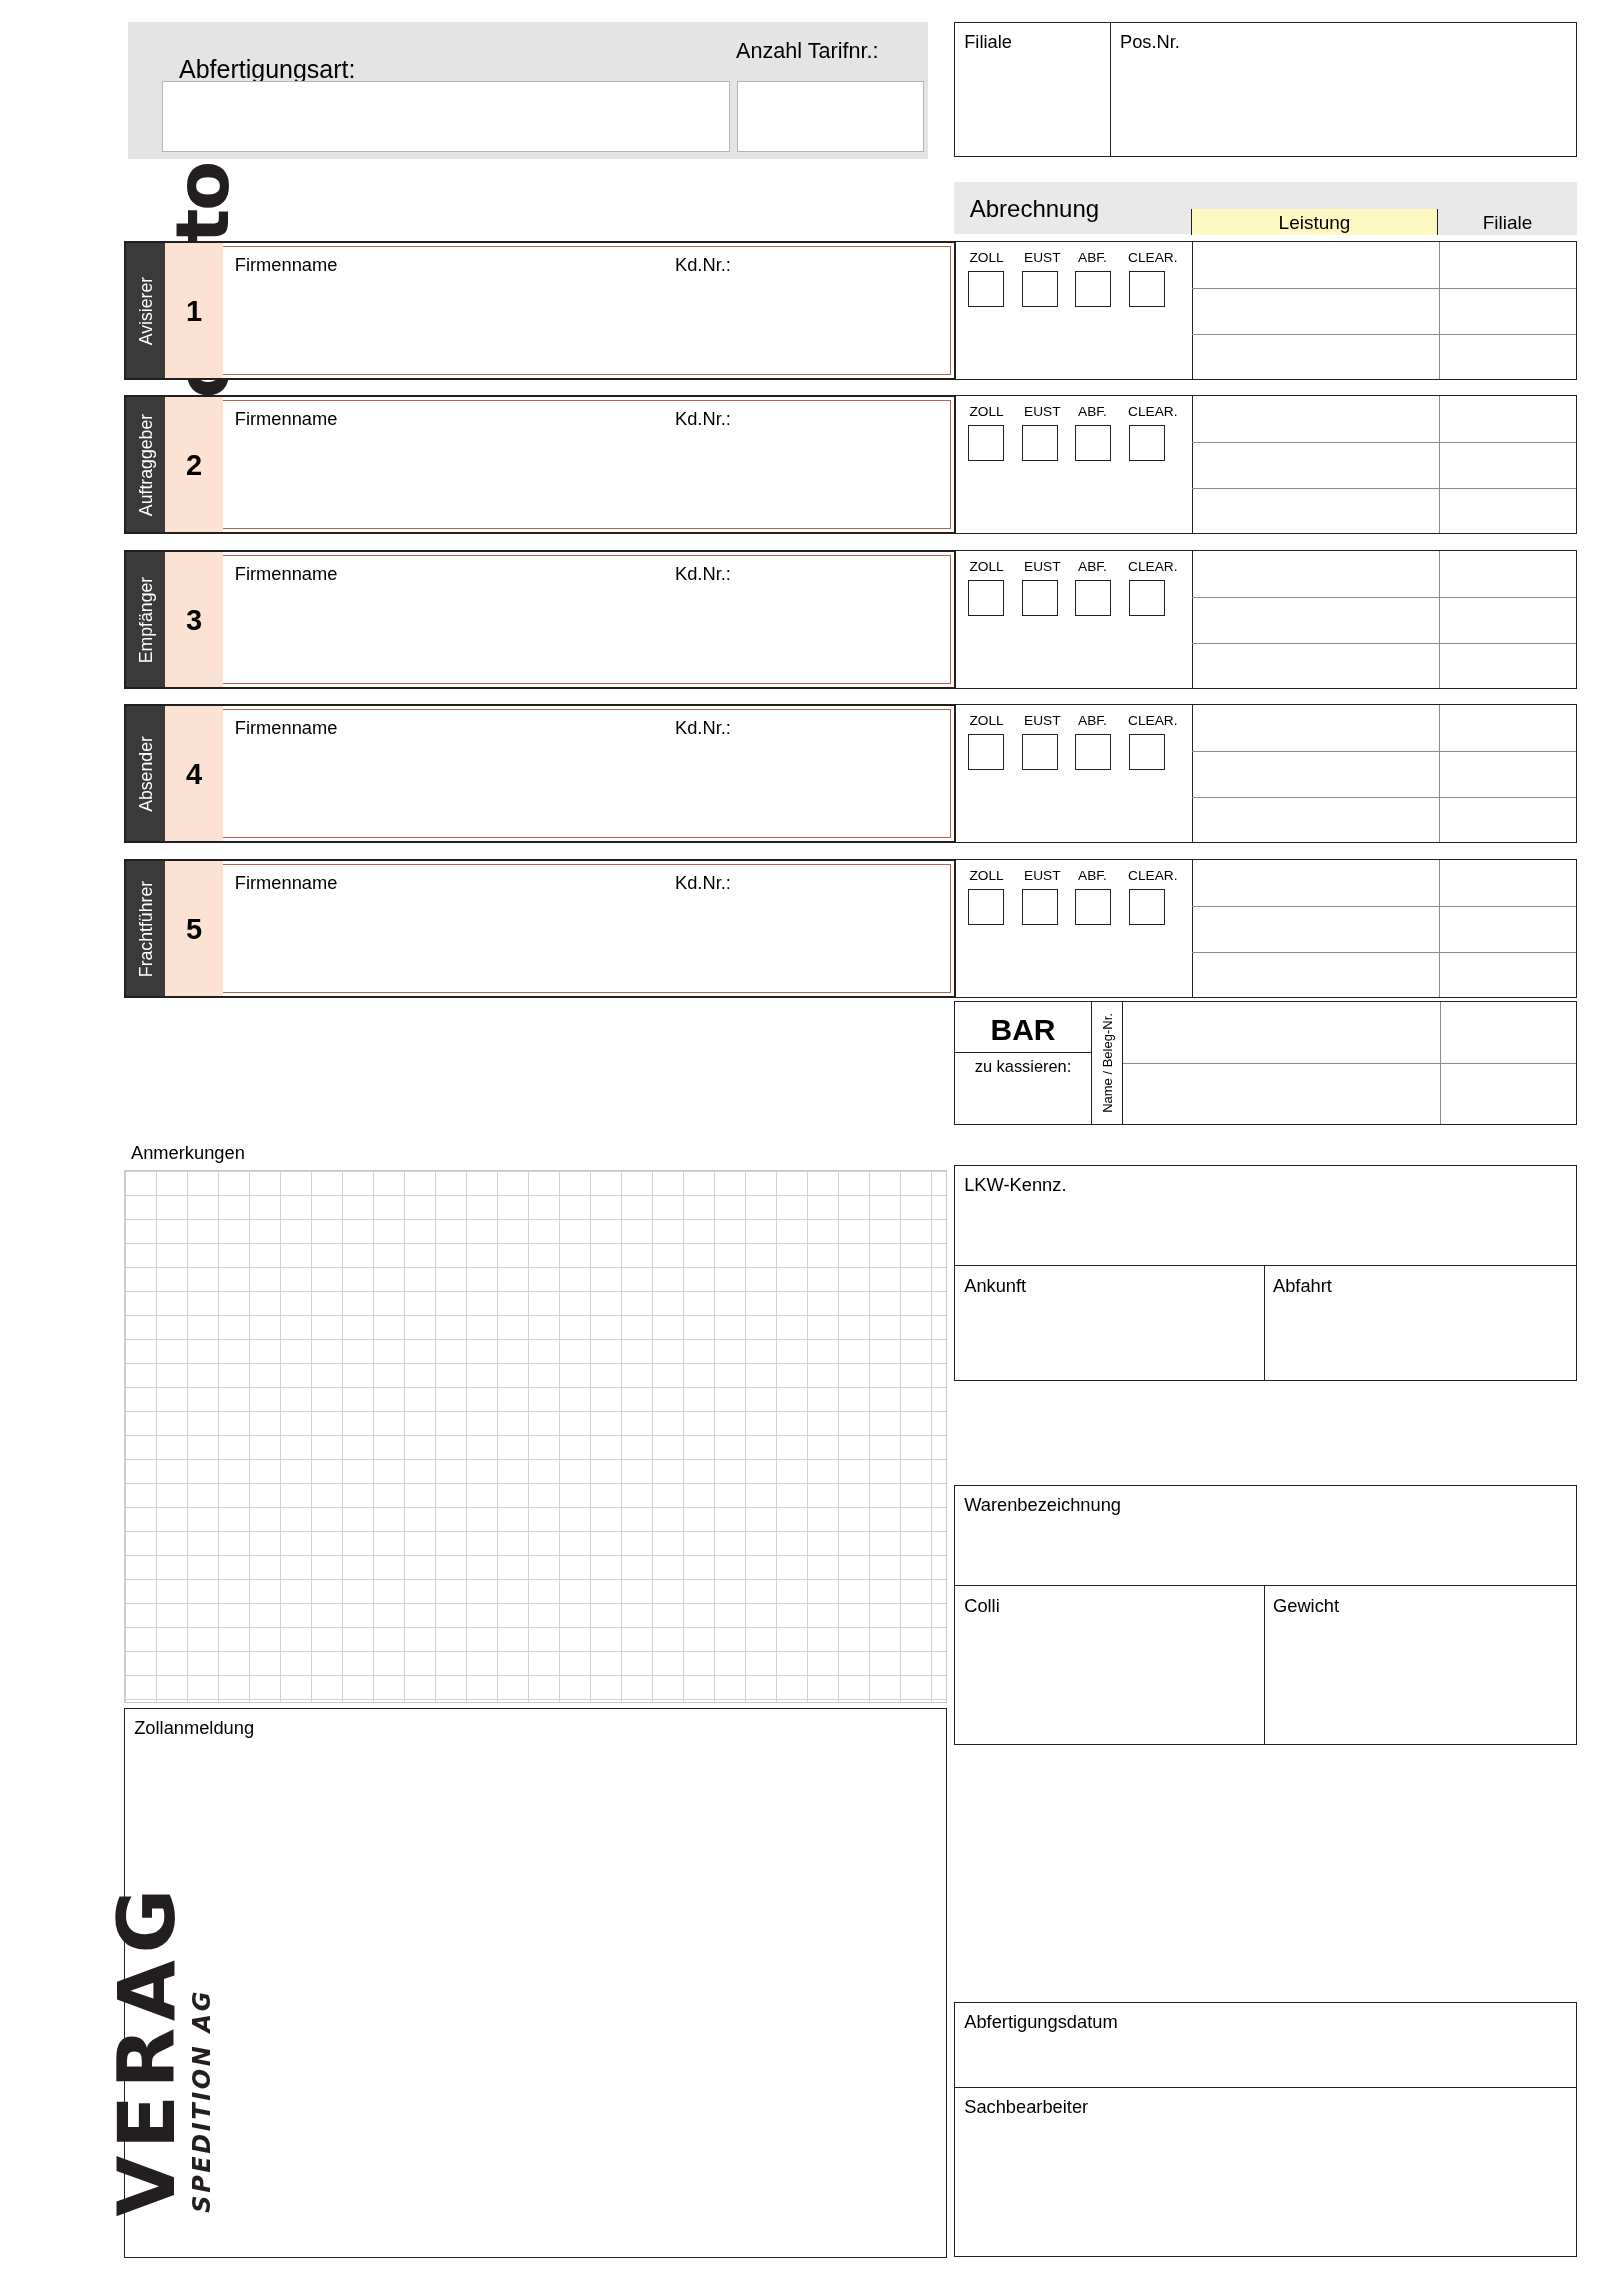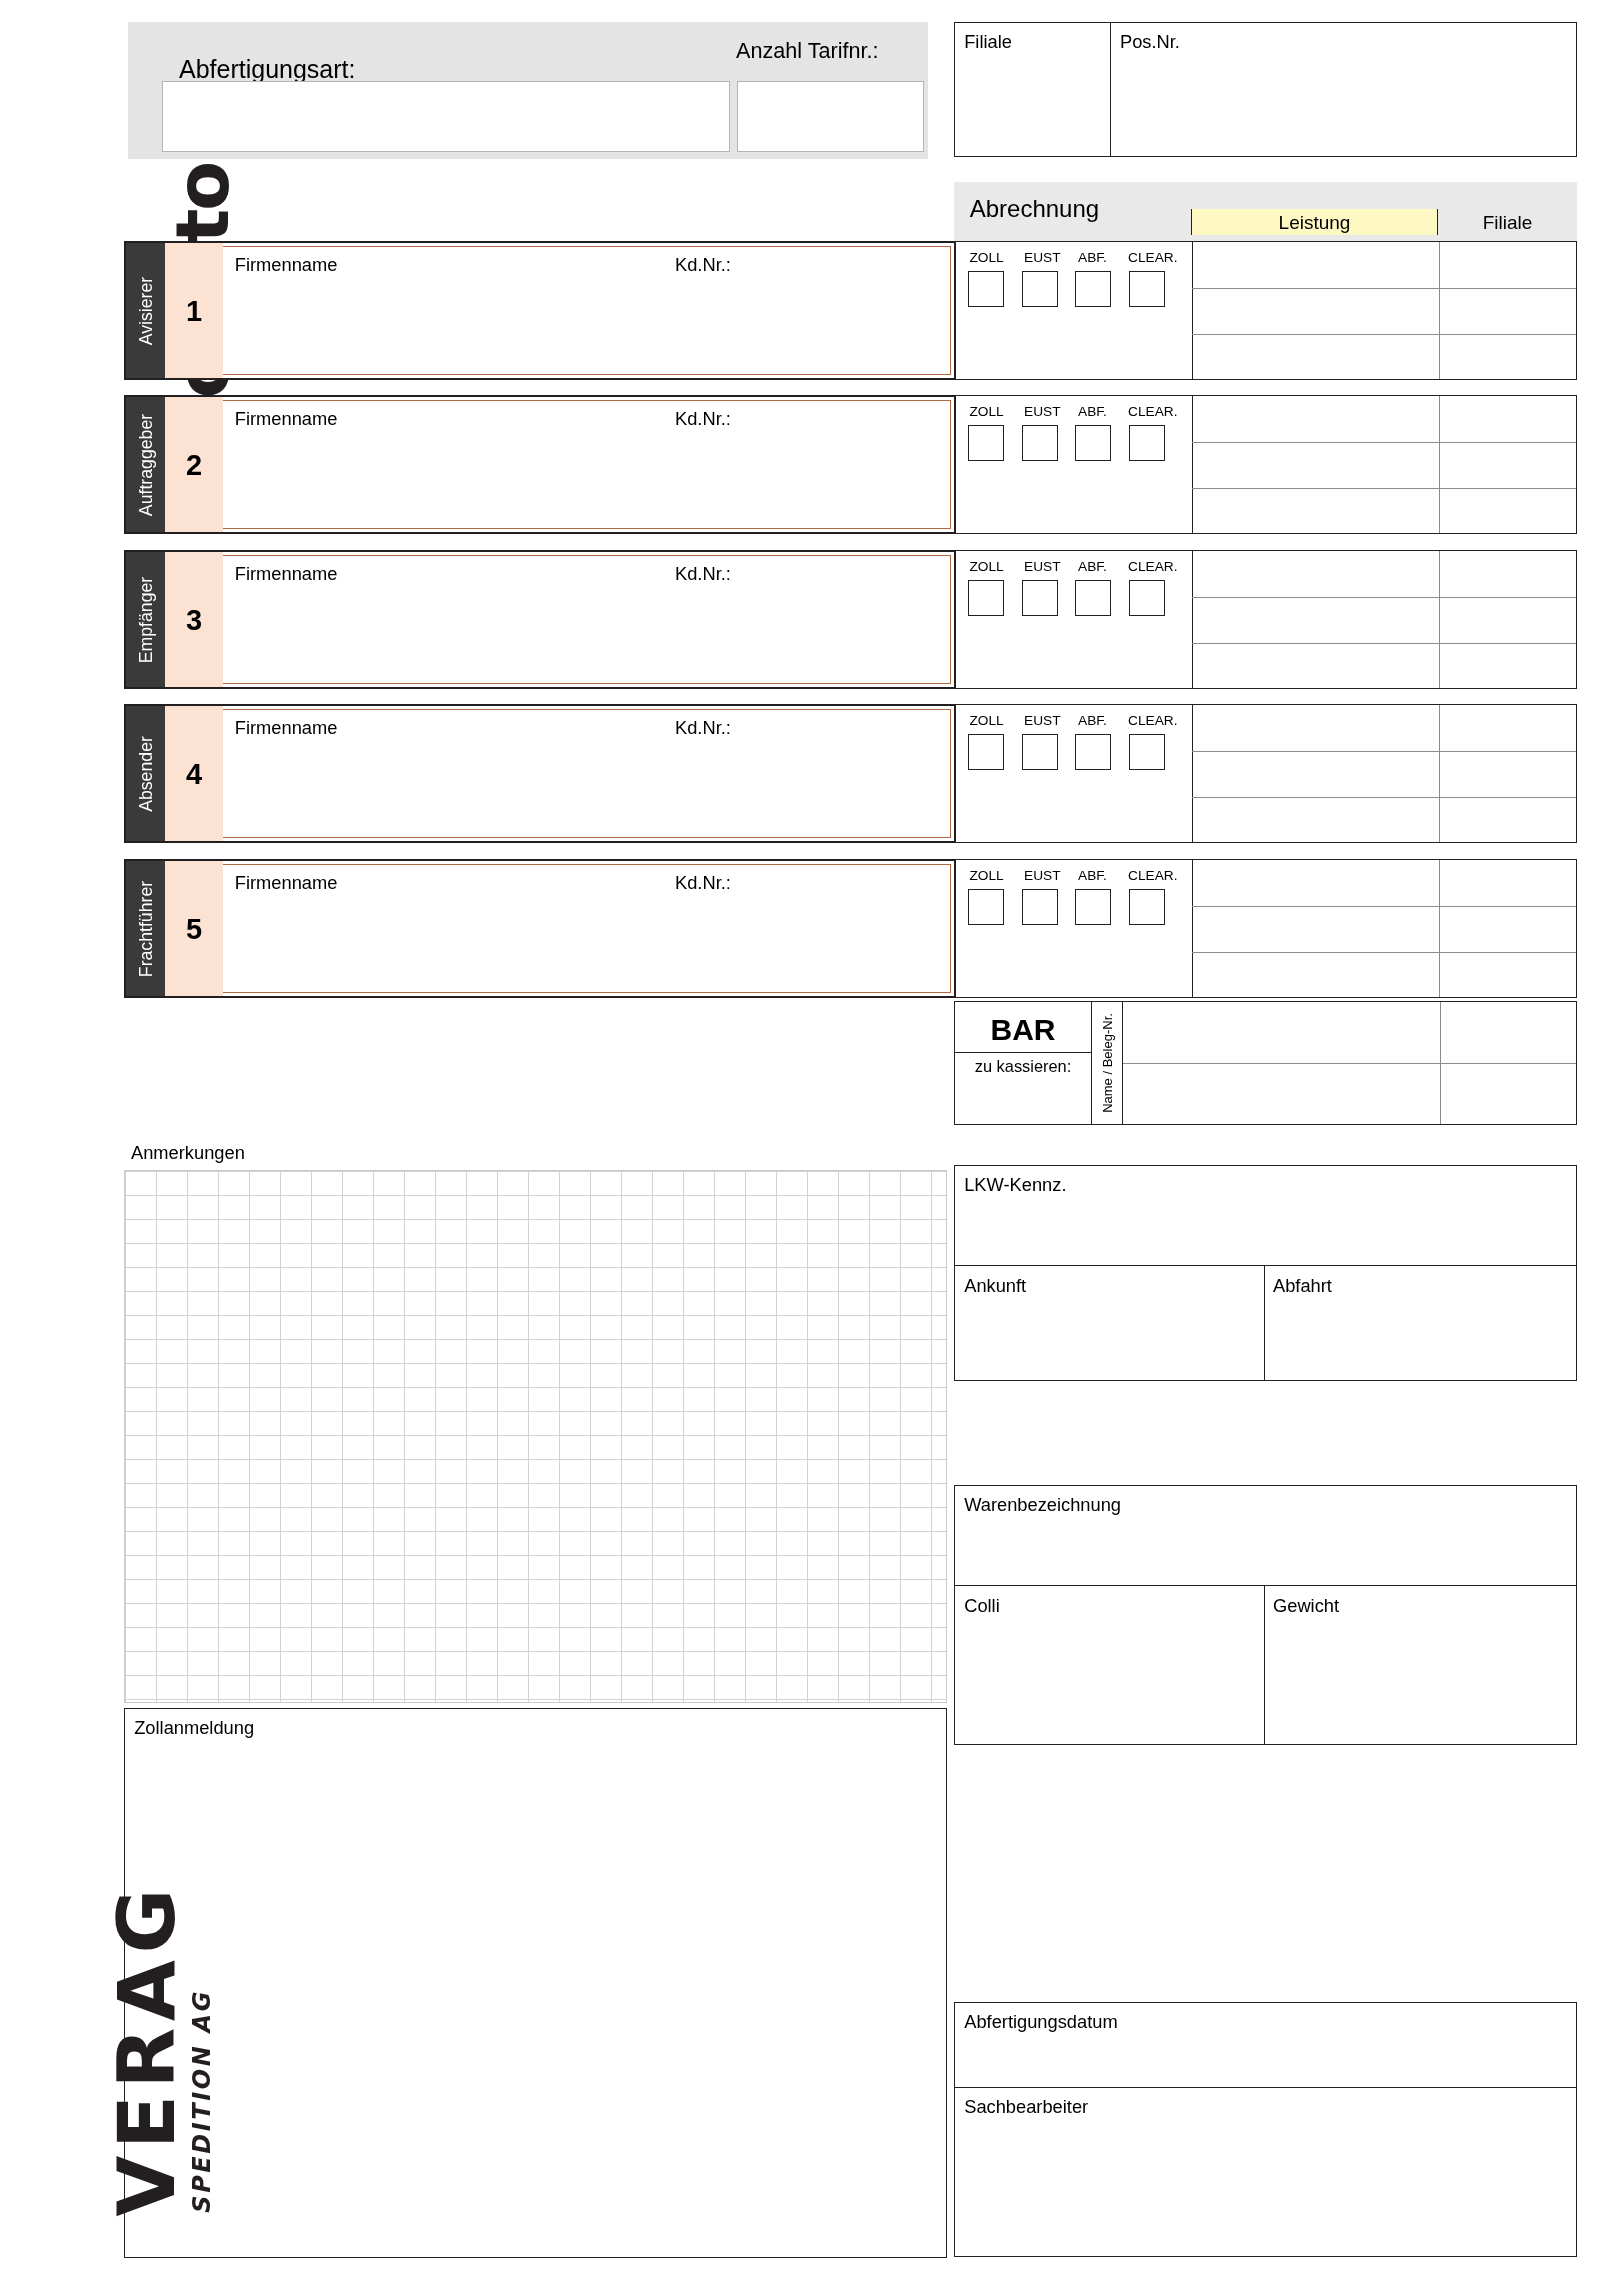--- a/index.html
+++ b/index.html
@@ -84,21 +84,21 @@
     left: 737px; top: 81px; width: 187px; height: 71px;
     background: #ffffff; border: 0.7px solid #b5b5b5;
   }
 
   
   #filiale-wrap { left: 954px; top: 22px; width: 623px; height: 135px; }
   #filiale-split { left: 0; top: 0; width: 156px; height: 100%; border-right: 1.3px solid #231f20; }
   .cell-label { position: absolute; left: 9.2px; top: 7.9px; font-size: 18.3px; }
 
   
-  #abr-head { left: 954px; top: 182px; width: 623px; height: 60px; background: #e9e9e9; }
+  #abr-head { left: 954px; top: 182px; width: 623px; height: 52px; background: #e9e9e9; }
   #abr-title { position: absolute; left: 15.7px; top: 13px; font-size: 24px; }
   #abr-leistung {
     left: 1191px; top: 209px; width: 247px; height: 26px;
     border-left: 1.3px solid #231f20; border-right: 1.3px solid #231f20;
     background: #fef9c3; text-align: center; font-size: 19px;
   }
   #abr-betrag {
     left: 1438px; top: 209px; width: 139px; height: 26px;
     background: #e9e9e9; text-align: center; font-size: 19px;
   }

